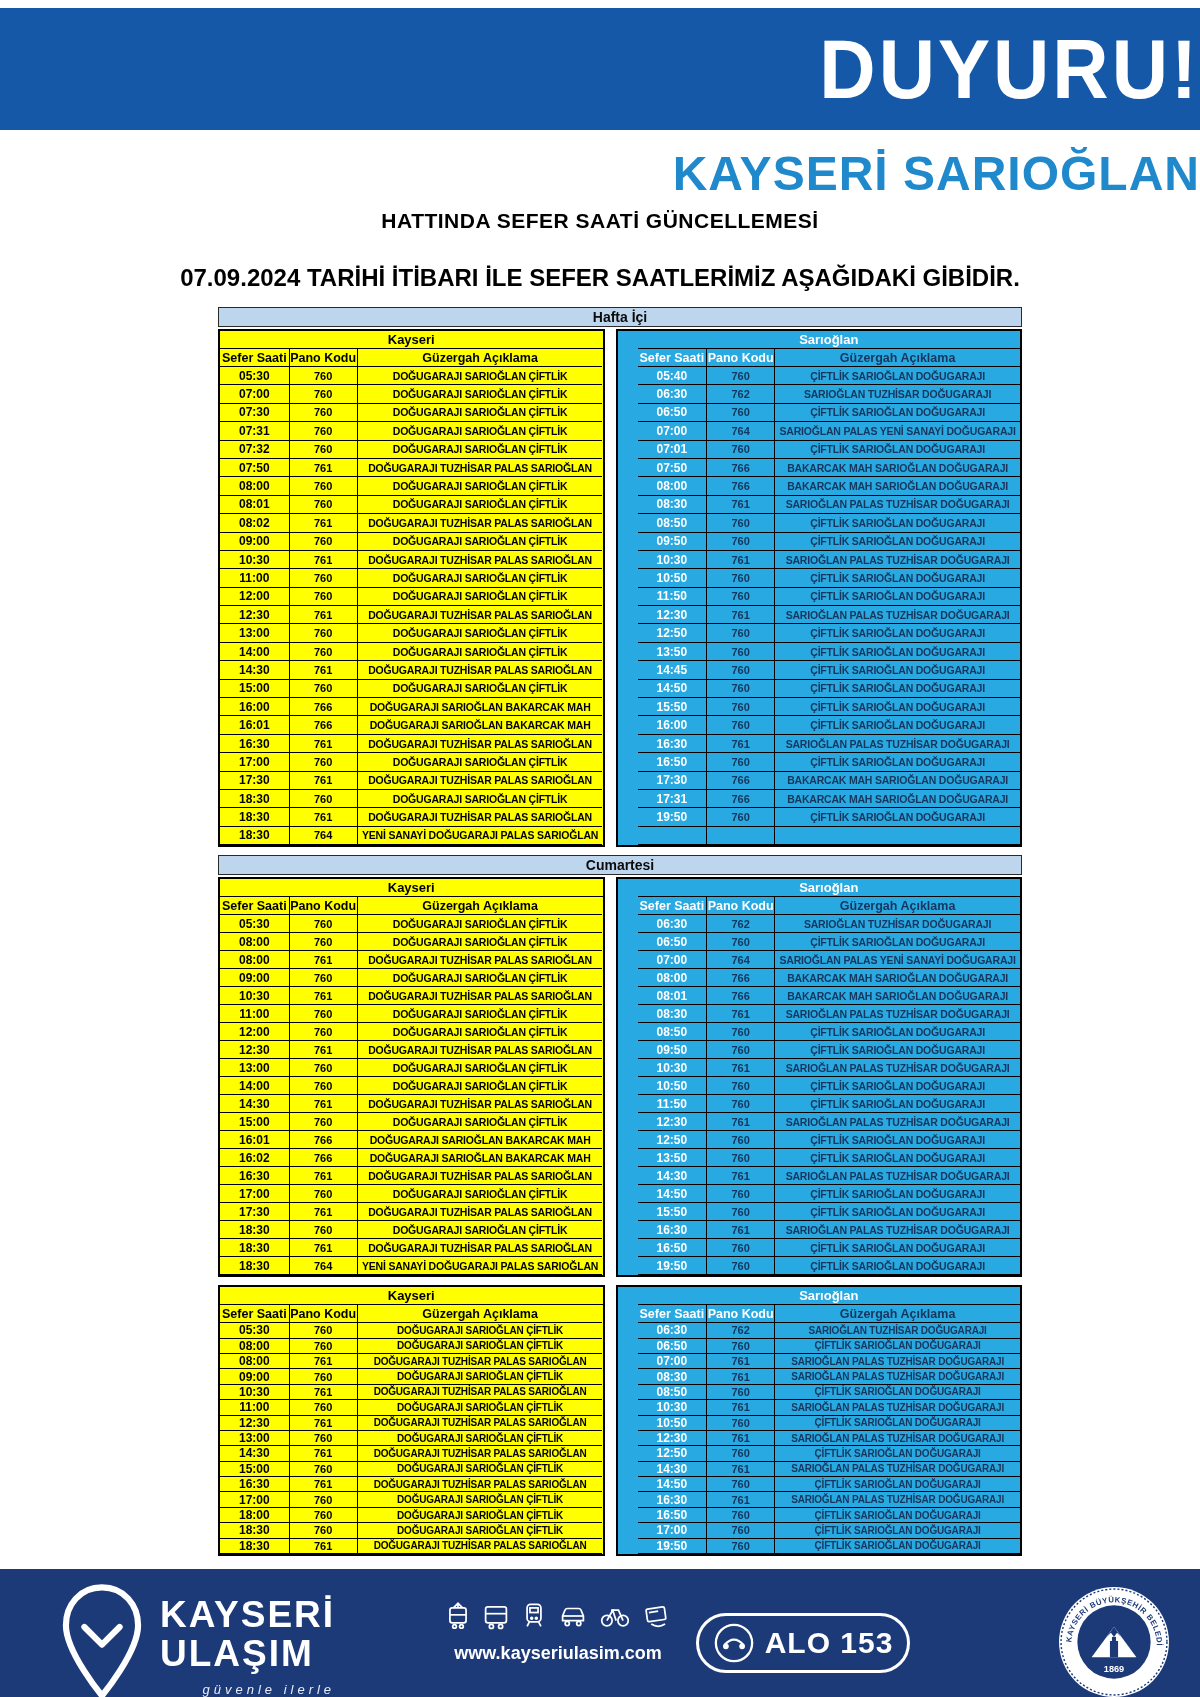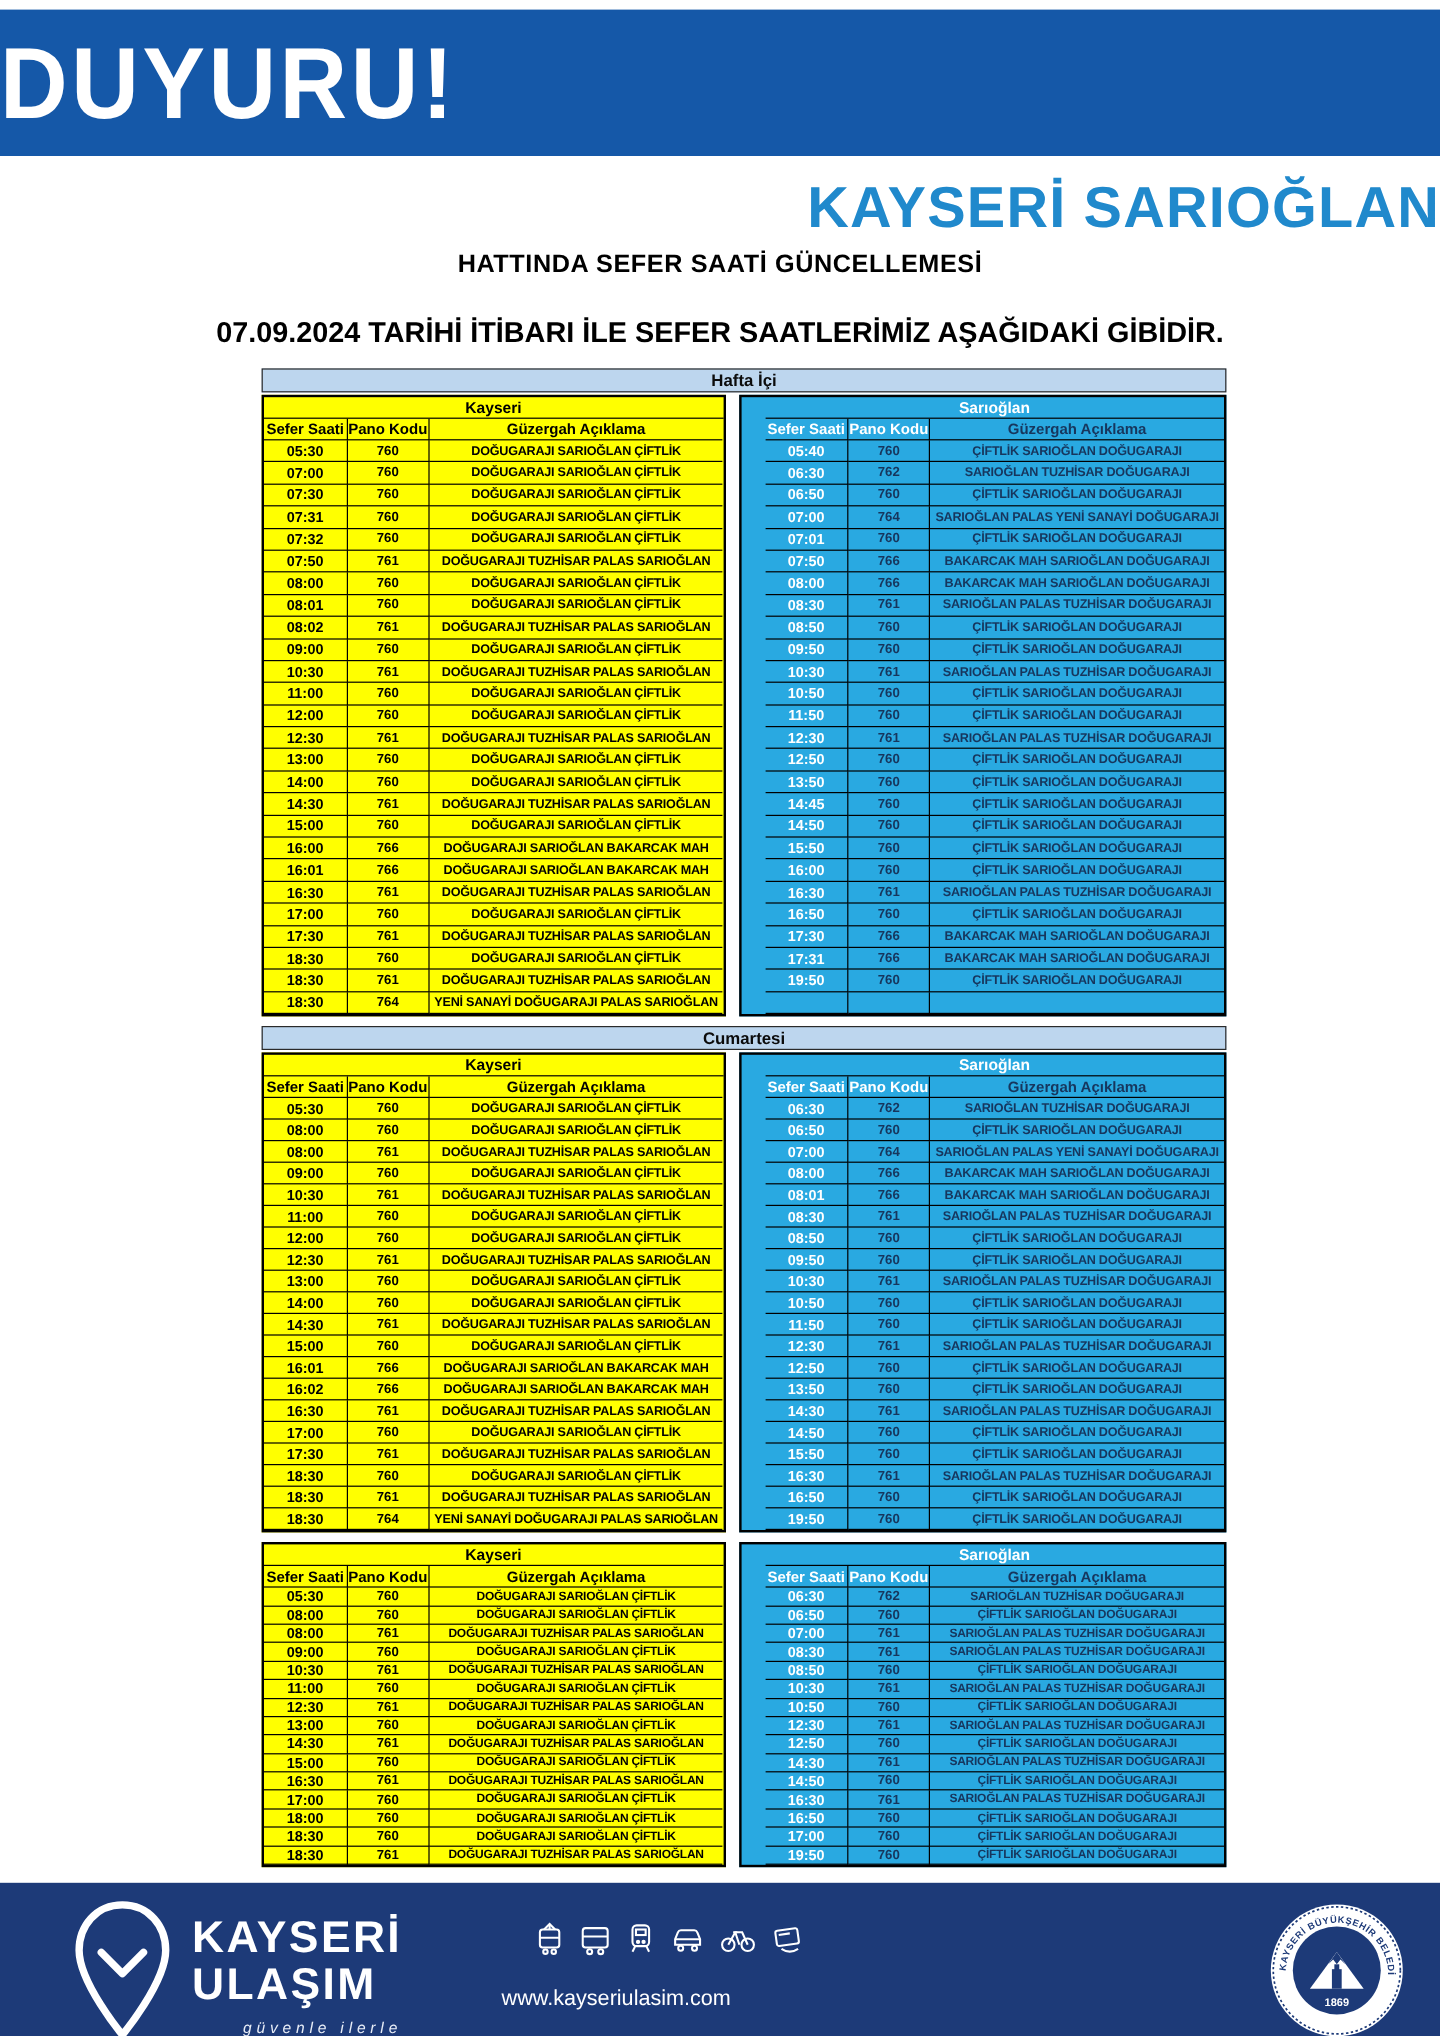--- a/index.html
+++ b/index.html
@@ -4,21 +4,21 @@
 <style>
   * { box-sizing: border-box; margin: 0; padding: 0; }
   body {
     width: 1200px; height: 1697px; position: relative;
     background: #ffffff; overflow: hidden;
     font-family: "Liberation Sans", sans-serif;
   }
   
   .banner {
     margin-top: 8px; height: 122px; background: #1558a8;
-    display: flex; align-items: center; justify-content: flex-start;
+    display: flex; align-items: center; justify-content: flex-end;
   }
   .banner-text {
     color: #fff; font-size: 78px; font-weight: bold; letter-spacing: 3px;
     transform: scaleY(1.08);
   }
   .line-title {
     margin-top: 16px; text-align: right;
     color: #2089cc; font-size: 48px; font-weight: bold; letter-spacing: 1px;
   }
   .subtitle {
@@ -78,22 +78,22 @@
   }
   .brand-tagline {
     margin-top: 9px; font-size: 13px; font-style: italic; letter-spacing: 4px;
     text-align: right; color: #e8edf7;
   }
   .transport-icons {
     position: absolute; left: 438px; top: 32px; width: 240px;
     display: flex; gap: 9px; justify-content: center; align-items: flex-end;
   }
   .website {
-    position: absolute; left: 418px; top: 86px; width: 280px;
-    text-align: left; font-size: 18px; font-weight: normal; color: #fff;
+    position: absolute; left: 418px; top: 74px; width: 280px;
+    text-align: center; font-size: 18px; font-weight: bold; color: #fff;
   }
   .alo-pill {
     position: absolute; left: 696px; top: 44px; width: 214px; height: 60px;
     border: 3px solid #fff; border-radius: 32px;
     display: flex; align-items: center; justify-content: center; gap: 10px;
   }
   .alo-label { font-size: 30px; font-weight: bold; letter-spacing: 1px; color: #fff; }
   .seal { position: absolute; left: 1058px; top: 17px; }
 </style>
 </head>
@@ -848,20 +848,29 @@
     </svg>
     <svg width="32" height="30" viewBox="0 0 26 26" fill="none" stroke="#fff" stroke-width="1.5">
       <rect x="4" y="6" width="16" height="11" rx="1.5" transform="rotate(-8 12 11)"></rect>
       <line x1="6" y1="10" x2="14" y2="8.8"></line>
       <path d="M8 20 q6 4 12 0"></path>
     </svg>
   </div>
 
   <div class="website">www.kayseriulasim.com</div>
 
+  <div class="alo-pill">
+    <svg width="42" height="42" viewBox="0 0 44 44" fill="none" stroke="#fff">
+      <circle cx="22" cy="22" r="19" stroke-width="2.4"></circle>
+      <path d="M12 24 q10 -11 20 0" stroke-width="2.4"></path>
+      <circle cx="13.5" cy="25.5" r="3" fill="#fff" stroke="none"></circle>
+      <circle cx="30.5" cy="25.5" r="3" fill="#fff" stroke="none"></circle>
+    </svg>
+    <div class="alo-label">ALO 153</div>
+  </div>
 
   <svg class="seal" width="112" height="112" viewBox="0 0 110 110">
     <circle cx="55" cy="55" r="54" fill="#ffffff"></circle>
     <circle cx="55" cy="55" r="52" fill="none" stroke="#1d3a78" stroke-width="1.4" stroke-dasharray="2 2"></circle>
     <circle cx="55" cy="55" r="36" fill="#1d3a78"></circle>
     <path id="sealArc" d="M13 58 a42 42 0 1 1 84 0" fill="none"></path>
     <text font-size="7.6" font-weight="bold" fill="#1d3a78" letter-spacing="0.6">
       <textPath href="#sealArc" startOffset="2%">KAYSERİ BÜYÜKŞEHİR BELEDİYESİ</textPath>
     </text>
     <path d="M33 70 L55 40 L77 70 Z" fill="#ffffff"></path>

